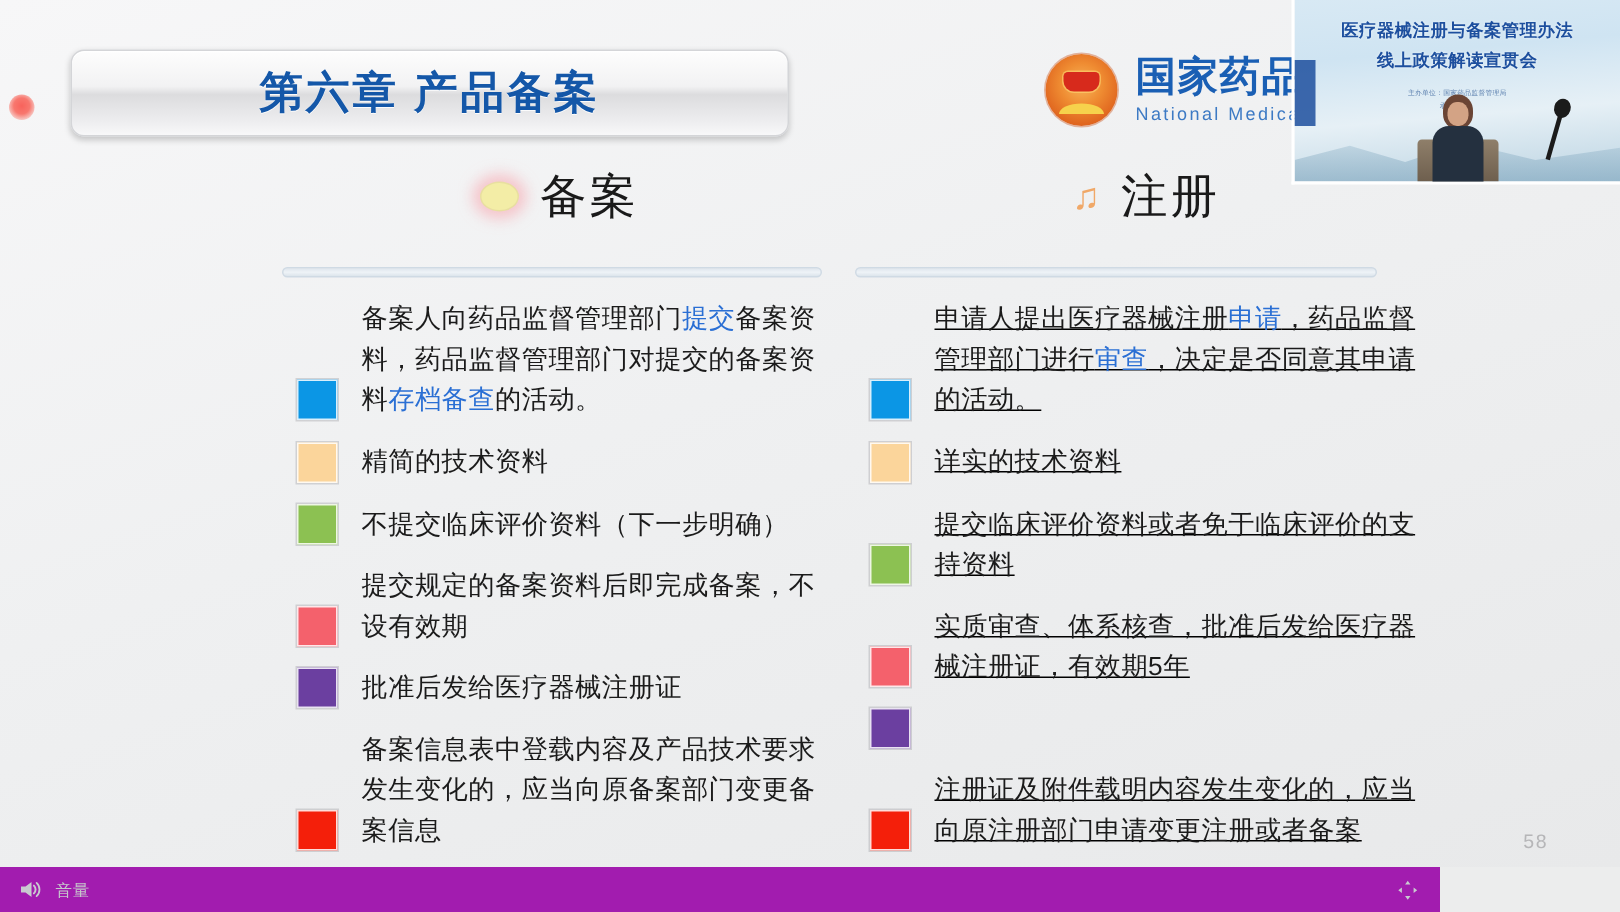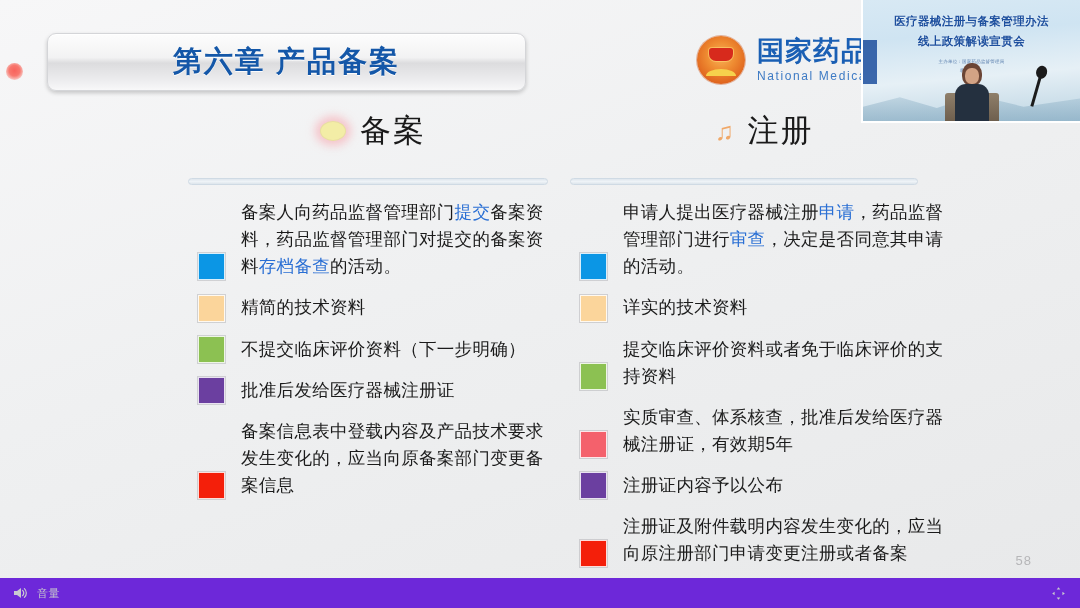--- a/index.html
+++ b/index.html
@@ -161,21 +161,21 @@
   }
   .btext {
     font-size: 17.5px;
     line-height: 1.55;
     color: #1b1b1b;
     letter-spacing: .3px;
   }
   .btext .hl { color: #2a6fd4; }
 
   .col.left  .bullets { padding-left: 10px; }
-  .col.right .bullets { padding-left: 10px; }
+  .col.right .bullets { padding-left: 10px; text-decoration: underline; }
 
   
   .pip {
     position: absolute;
     right: 0; top: 0;
     width: 219px; height: 123px;
     background: linear-gradient(175deg,#d8e9f4 0%, #cfe4f2 30%, #e6f0f6 62%, #bcd4e2 100%);
     border-left: 2px solid #ffffff;
     border-bottom: 2px solid #ffffff;
     overflow: hidden;
@@ -260,22 +260,22 @@
     right: 48px; bottom: 10px;
     font-size: 13px;
     color: #b6b6b8;
     letter-spacing: 1px;
   }
 
   
   .playerbar {
     position: absolute;
     left: 0; bottom: 0;
-    width: 1080px; height: 30px;
-    background: #6d28d9;
+    width: 960px; height: 30px;
+    background: #a21caf;
     display: flex;
     align-items: center;
   }
   .pb-left {
     display: flex; align-items: center; gap: 9px;
     margin-left: 12px;
   }
   .spk {
     width: 16px; height: 16px;
     position: relative;
@@ -325,20 +325,24 @@
             </div>
             <div class="bullet">
               <span class="chip" style="background: rgb(251, 213, 155);"></span>
               <span class="btext"><span>精简的技术资料</span></span>
             </div>
             <div class="bullet">
               <span class="chip" style="background: rgb(140, 193, 82);"></span>
               <span class="btext"><span>不提交临床评价资料（下一步明确）</span></span>
             </div>
             <div class="bullet">
+              <span class="chip" style="background: rgb(244, 97, 108);"></span>
+              <span class="btext"><span>提交规定的备案资料后即完成备案，不设有效期</span></span>
+            </div>
+            <div class="bullet">
               <span class="chip" style="background: rgb(107, 63, 160);"></span>
               <span class="btext"><span>批准后发给医疗器械注册证</span></span>
             </div>
             <div class="bullet">
               <span class="chip" style="background: rgb(244, 31, 10);"></span>
               <span class="btext"><span>备案信息表中登载内容及产品技术要求发生变化的，应当向原备案部门变更备案信息</span></span>
             </div>
           </div>
       </div>
 
@@ -360,21 +364,20 @@
             <div class="bullet">
               <span class="chip" style="background: rgb(140, 193, 82);"></span>
               <span class="btext"><span>提交临床评价资料或者免于临床评价的支持资料</span></span>
             </div>
             <div class="bullet">
               <span class="chip" style="background: rgb(244, 97, 108);"></span>
               <span class="btext"><span>实质审查、体系核查，批准后发给医疗器械注册证，有效期5年</span></span>
             </div>
             <div class="bullet">
               <span class="chip" style="background: rgb(107, 63, 160);"></span>
-              <span class="btext"><span>注册证内容予以公布</span></span>
             </div>
             <div class="bullet">
               <span class="chip" style="background: rgb(244, 31, 10);"></span>
               <span class="btext"><span>注册证及附件载明内容发生变化的，应当向原注册部门申请变更注册或者备案</span></span>
             </div>
           </div>
       </div>
 
     </div>
 

